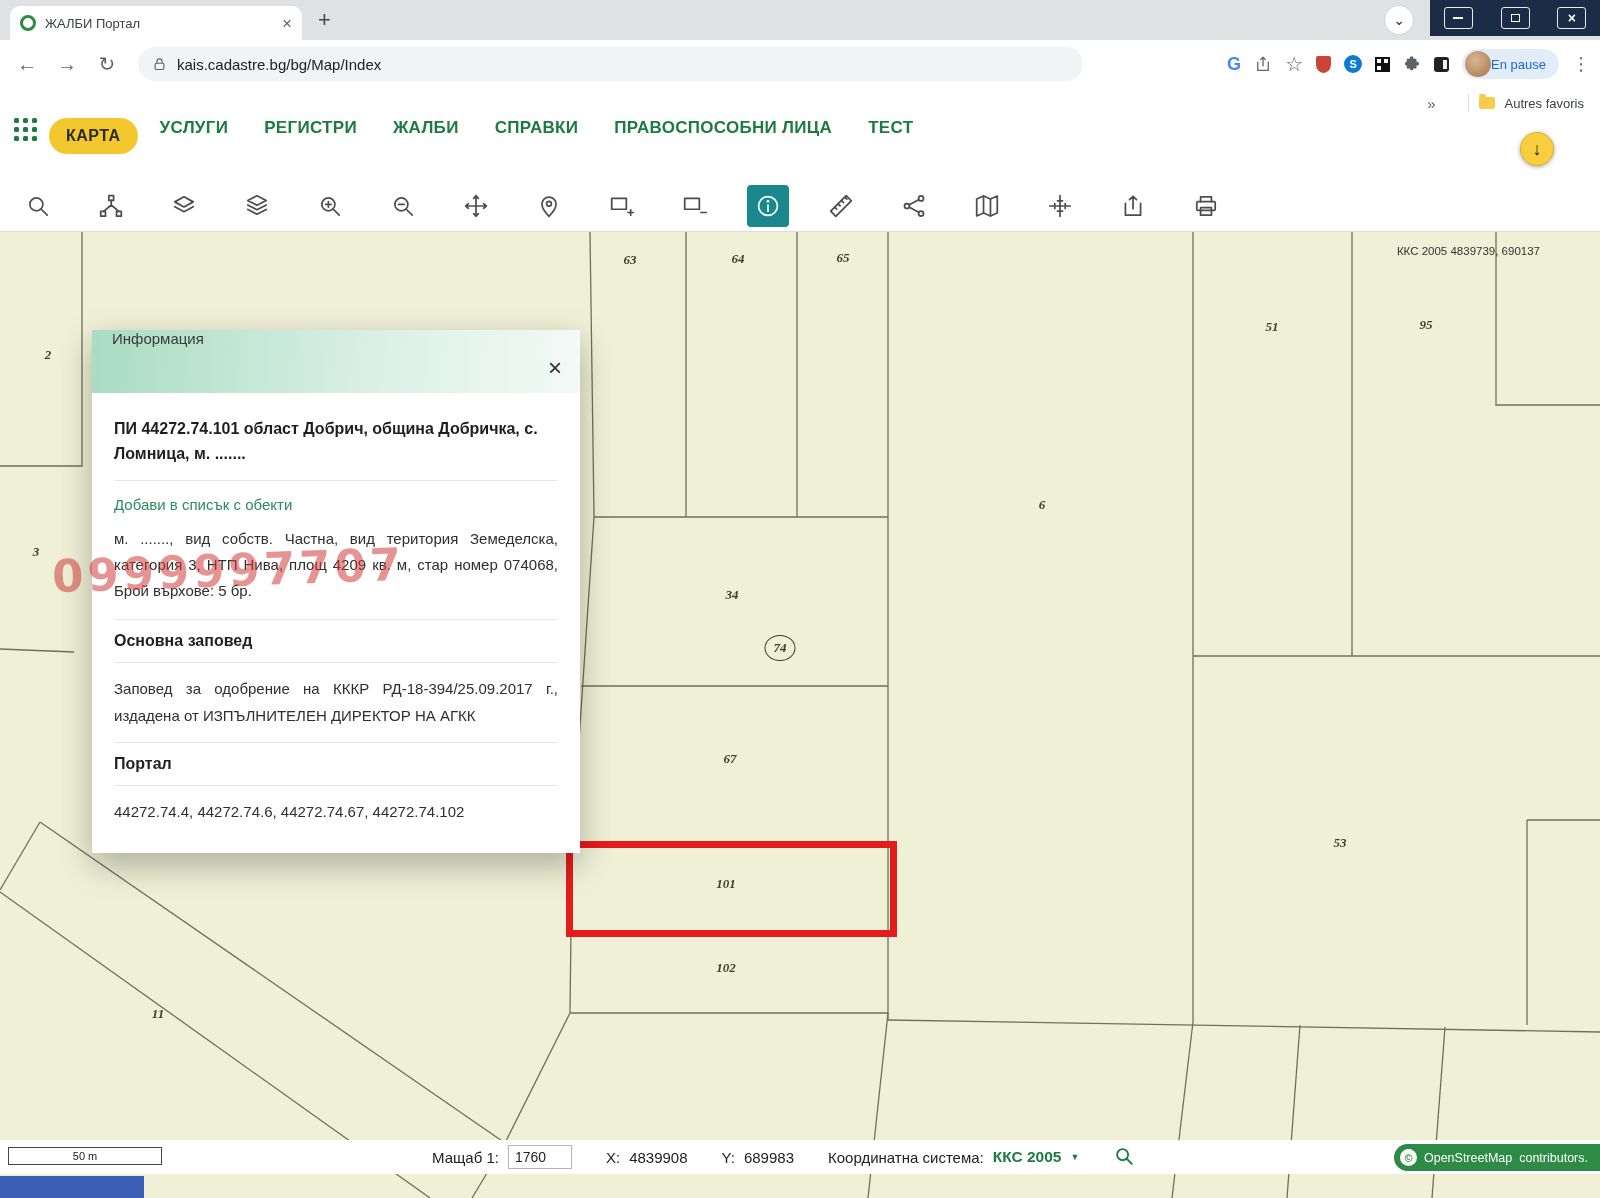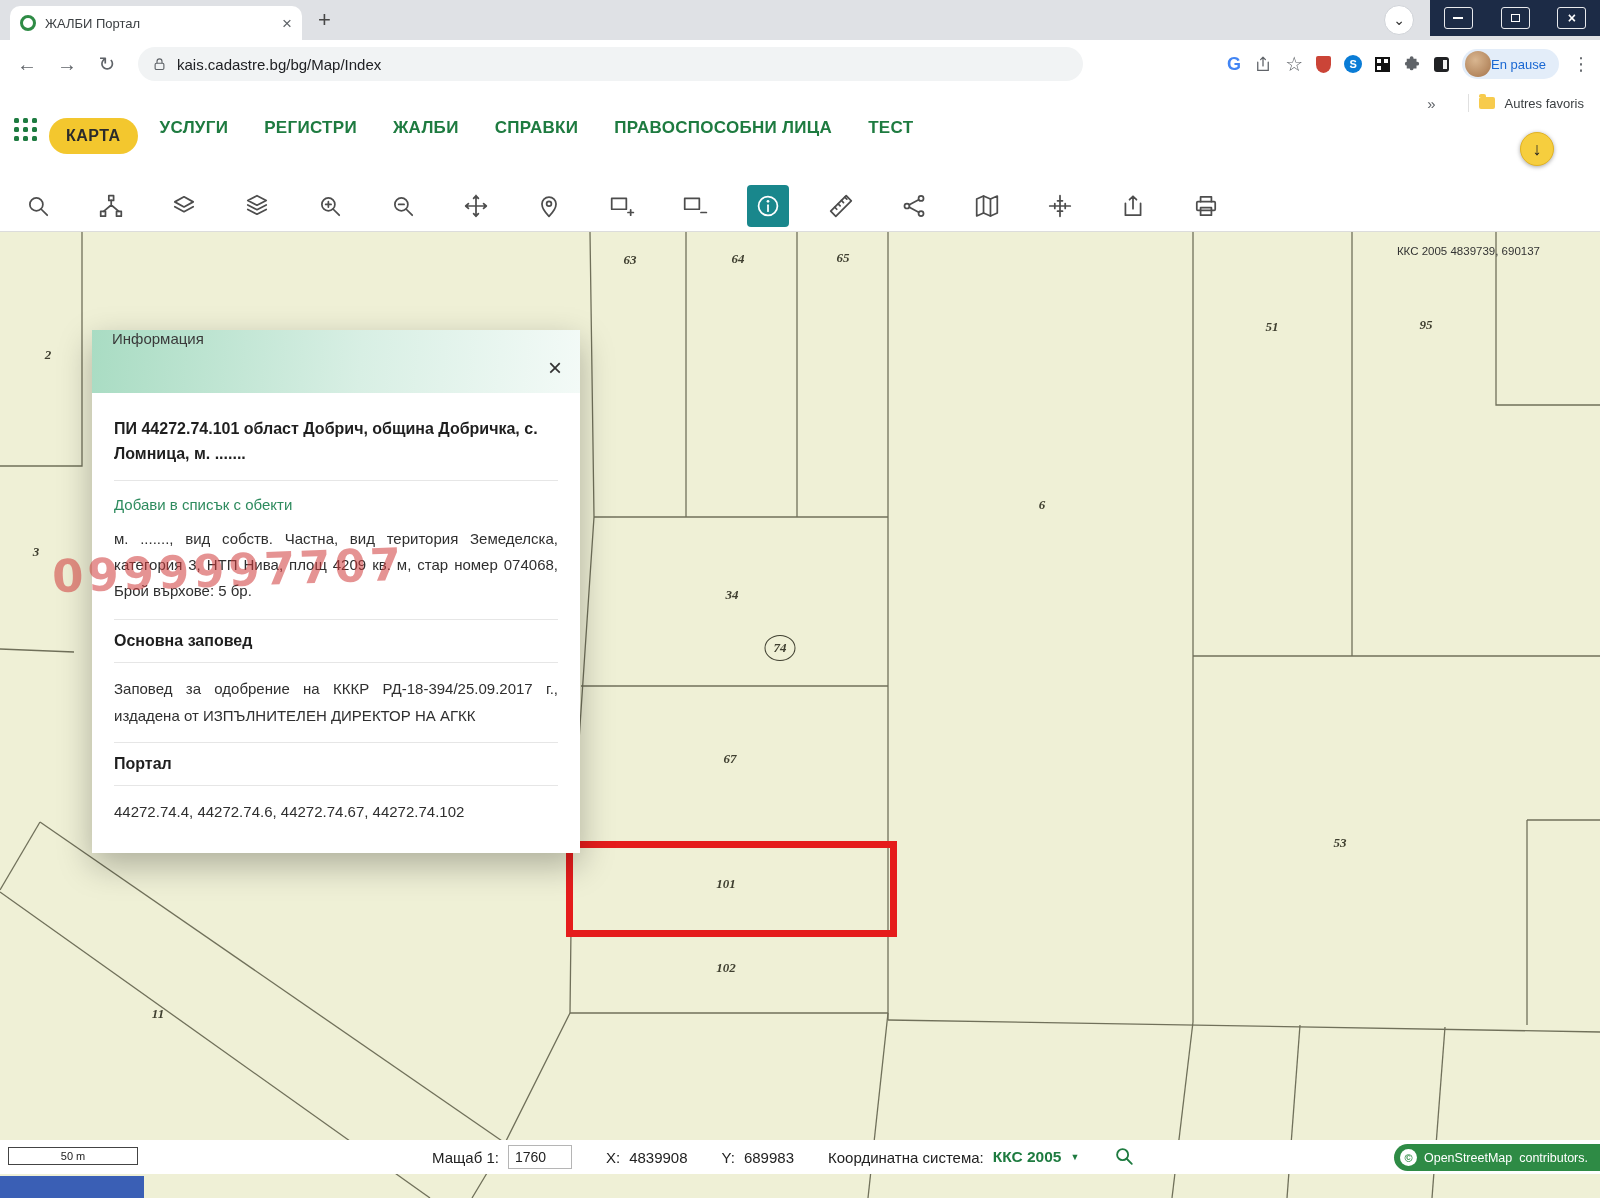--- a/index.html
+++ b/index.html
@@ -89,21 +89,21 @@
   .desc{font-size:15px;color:#2f2f2f;line-height:1.75;text-align:justify;padding-bottom:15px;border-bottom:1px solid #e6e6e6;}
   .section-h{font-weight:bold;font-size:16px;color:#1f1f1f;padding:12px 0;border-bottom:1px solid #e6e6e6;}
   .section-text{font-size:15px;color:#2f2f2f;line-height:1.75;text-align:justify;padding:13px 0;border-bottom:1px solid #e6e6e6;}
   .section-text.last{border-bottom:none;padding-bottom:2px;}
 
   
   .watermark{position:absolute;left:52px;top:312px;font-size:45px;font-weight:600;letter-spacing:4px;color:rgba(207,58,58,.55);transform:rotate(-2deg);z-index:6;font-family:"DejaVu Sans",sans-serif;}
 
   
   .statusbar{position:absolute;left:0;right:0;bottom:24px;height:34px;background:#fff;z-index:10;}
-  .scalebox{position:absolute;left:8px;top:7px;width:130px;height:18px;border:1px solid #444;background:rgba(255,255,255,.75);font-size:11px;color:#222;text-align:center;line-height:17px;box-sizing:border-box;}
+  .scalebox{position:absolute;left:8px;top:7px;width:154px;height:18px;border:1px solid #444;background:rgba(255,255,255,.75);font-size:11px;color:#222;text-align:center;line-height:17px;box-sizing:border-box;}
   .sb-center{position:absolute;left:432px;top:0;height:34px;display:flex;align-items:center;gap:9px;font-size:15px;color:#222;}
   .sb-gap{width:16px;}
   .scale-input{width:64px;height:24px;border:1px solid #b5b5b5;font-size:14px;padding:0 6px;color:#222;background:#fff;font-family:inherit;box-sizing:border-box;}
   .crs-value{color:#1e7b40;font-weight:bold;font-size:15.5px;}
   .caret{font-size:9px;color:#1e7b40;}
   .sb-search svg{width:22px;height:22px;fill:none;stroke:#1e7b40;stroke-width:2;stroke-linecap:round;}
   .osm{position:absolute;right:0;top:4px;height:27px;background:#2e8b45;border-radius:14px 0 0 14px;display:flex;align-items:center;padding:0 12px 0 6px;gap:7px;z-index:11;}
   .osm-c{width:17px;height:17px;border-radius:50%;background:#fff;color:#2e8b45;font-size:11px;font-weight:bold;display:flex;align-items:center;justify-content:center;}
   .osm-text{color:#fff;font-size:12.5px;}
   .blue-corner{position:absolute;left:0;bottom:0;width:144px;height:22px;background:#3a5fb5;z-index:9;}

